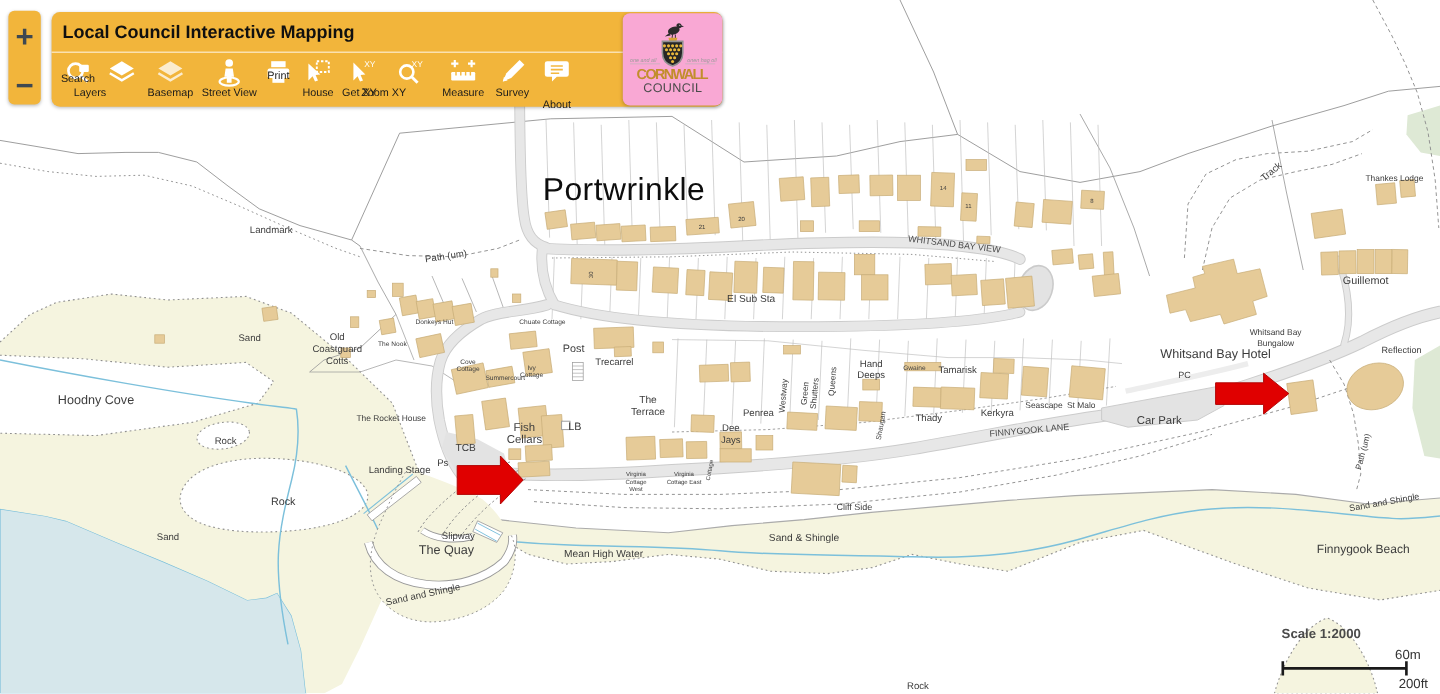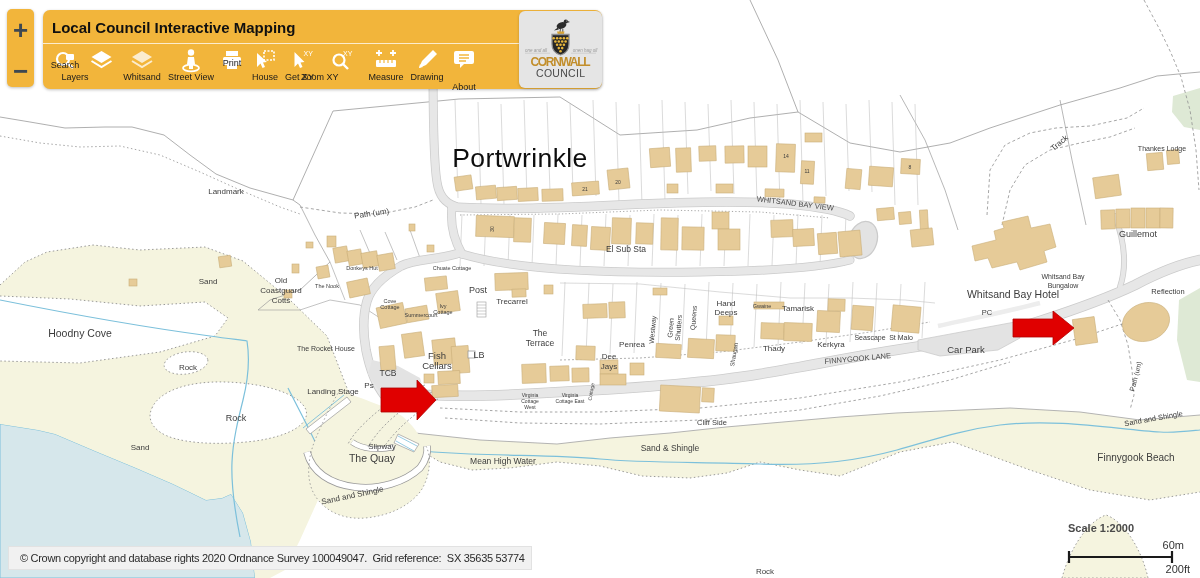--- a/index.html
+++ b/index.html
@@ -512,32 +512,32 @@
           <path d="M-8,19 L-4,18 L-7,15 Z" fill="#fff"></path>
         </g>
         <g transform="translate(421,0)" fill="#fff" stroke="none">
           <path d="M-8,2 L8,2 Q10,2 10,4 L10,13 Q10,15 8,15 L0,15 L-4,19 L-4,15 L-8,15 Q-10,15 -10,13 L-10,4 Q-10,2 -8,2 Z"></path>
           <path d="M-5,6 L5,6 M-5,9 L5,9 M-5,12 L2,12" stroke="#F3B83F" stroke-width="1.3"></path>
         </g>
       </svg>
 
 <div style="position:absolute;left:-18px;top:50px;width:80px;text-align:center;font-size:9px;color:#1a1a1a">Search</div>
       <div style="position:absolute;left:18.5px;top:62px;width:80px;text-align:left;font-size:9px;color:#1a1a1a">Layers</div>
-      <div style="position:absolute;left:59px;top:62px;width:80px;text-align:center;font-size:9px;color:#1a1a1a">Whitsand</div>
+      <div style="position:absolute;left:59px;top:62px;width:80px;text-align:center;font-size:9px;color:#1a1a1a">Basemap</div>
       <div style="position:absolute;left:108px;top:62px;width:80px;text-align:center;font-size:9px;color:#1a1a1a">Street View</div>
       <div style="position:absolute;left:149px;top:48px;width:80px;text-align:center;font-size:9px;color:#1a1a1a">Print</div>
       <div style="position:absolute;left:182px;top:62px;width:80px;text-align:center;font-size:9px;color:#1a1a1a">House</div>
       <div style="position:absolute;left:216.5px;top:62px;width:80px;text-align:center;font-size:9px;color:#1a1a1a">Get XY</div>
       <div style="position:absolute;left:258px;top:62px;width:80px;text-align:left;font-size:9px;color:#1a1a1a">Zoom XY</div>
       <div style="position:absolute;left:303px;top:62px;width:80px;text-align:center;font-size:9px;color:#1a1a1a">Measure</div>
-      <div style="position:absolute;left:344px;top:62px;width:80px;text-align:center;font-size:9px;color:#1a1a1a">Drawing</div>
+      <div style="position:absolute;left:344px;top:62px;width:80px;text-align:center;font-size:9px;color:#1a1a1a">Survey</div>
       <div style="position:absolute;left:381px;top:72px;width:80px;text-align:center;font-size:9px;color:#1a1a1a">About</div>
 </div>
 
-<div style="position:absolute;left:519px;top:11px;width:83px;height:77px;background:#e5e5e5;border-radius:6px;box-shadow:0 1px 3px rgba(0,0,0,.2)">
+<div style="position:absolute;left:519px;top:11px;width:83px;height:77px;background:#f9a8d4;border-radius:6px;box-shadow:0 1px 3px rgba(0,0,0,.2)">
 
 <svg width="83" height="77" viewBox="0 0 83 77" style="position:absolute;left:0;top:0">
         <ellipse cx="42.5" cy="14.5" rx="5" ry="3.2" fill="#2b2b2b" transform="rotate(-18 42.5 14.5)"></ellipse>
         <circle cx="46.8" cy="10.5" r="2.1" fill="#2b2b2b"></circle>
         <path d="M48.6,10 L51,11 L48.5,11.8 Z" fill="#2b2b2b"></path>
         <path d="M38.8,16.5 L35,19.5 L39.8,18.5 Z" fill="#2b2b2b"></path>
         <path d="M41.5,17.5 L41,21 M43.8,17.8 L43.8,21.2" stroke="#2b2b2b" stroke-width="0.8" fill="none"></path>
         <circle cx="47.5" cy="10" r="0.45" fill="#fff"></circle>
         <path d="M38,20.5 L45.5,20.5 L44.8,23.2 L38.8,23.2 Z" fill="#D8A435"></path>
         <path d="M33,23.5 L50,23.5 L50,33 C50,39 46.5,42.5 41.5,44 C36.5,42.5 33,39 33,33 Z" fill="#262626" stroke="#909090" stroke-width="1.3"></path>
@@ -557,13 +557,12 @@
         <circle cx="43.199999999999996" cy="37.1" r="1.3" fill="#E8B73C"></circle>
         <circle cx="41.5" cy="40.2" r="1.3" fill="#E8B73C"></circle>
         <text x="17" y="41" font-family="Liberation Serif" font-style="italic" font-size="4.5" fill="#9a9a9a" text-anchor="middle">one and all</text>
         <text x="66" y="41" font-family="Liberation Serif" font-style="italic" font-size="4.5" fill="#9a9a9a" text-anchor="middle">onen hag oll</text>
         <path d="M6,42.2 L31,42.2 M52,42.2 L77,42.2" stroke="#b5b5b5" stroke-width="0.5"></path>
         <text x="41.5" y="55" font-family="Liberation Serif" font-size="12" font-weight="bold" fill="#C28E2B" text-anchor="middle" textLength="60">CORNWALL</text>
         <text x="41.5" y="65.5" font-family="Liberation Sans" font-size="10.5" fill="#4a4a4a" text-anchor="middle" textLength="49">COUNCIL</text>
       </svg>
 </div>
 
-<div style="position:absolute;left:8px;top:546px;width:524px;height:24px;background:#F1F1F1;border:1px solid #e2e2e2;font-size:11px;letter-spacing:-0.3px;color:#2b2b2b;line-height:23px;padding-left:11px;white-space:nowrap;overflow:hidden">© Crown copyright and database rights 2020 Ordnance Survey 100049047. &nbsp;Grid reference: &nbsp;SX 35635 53774</div>
 </div>
 </body></html>

